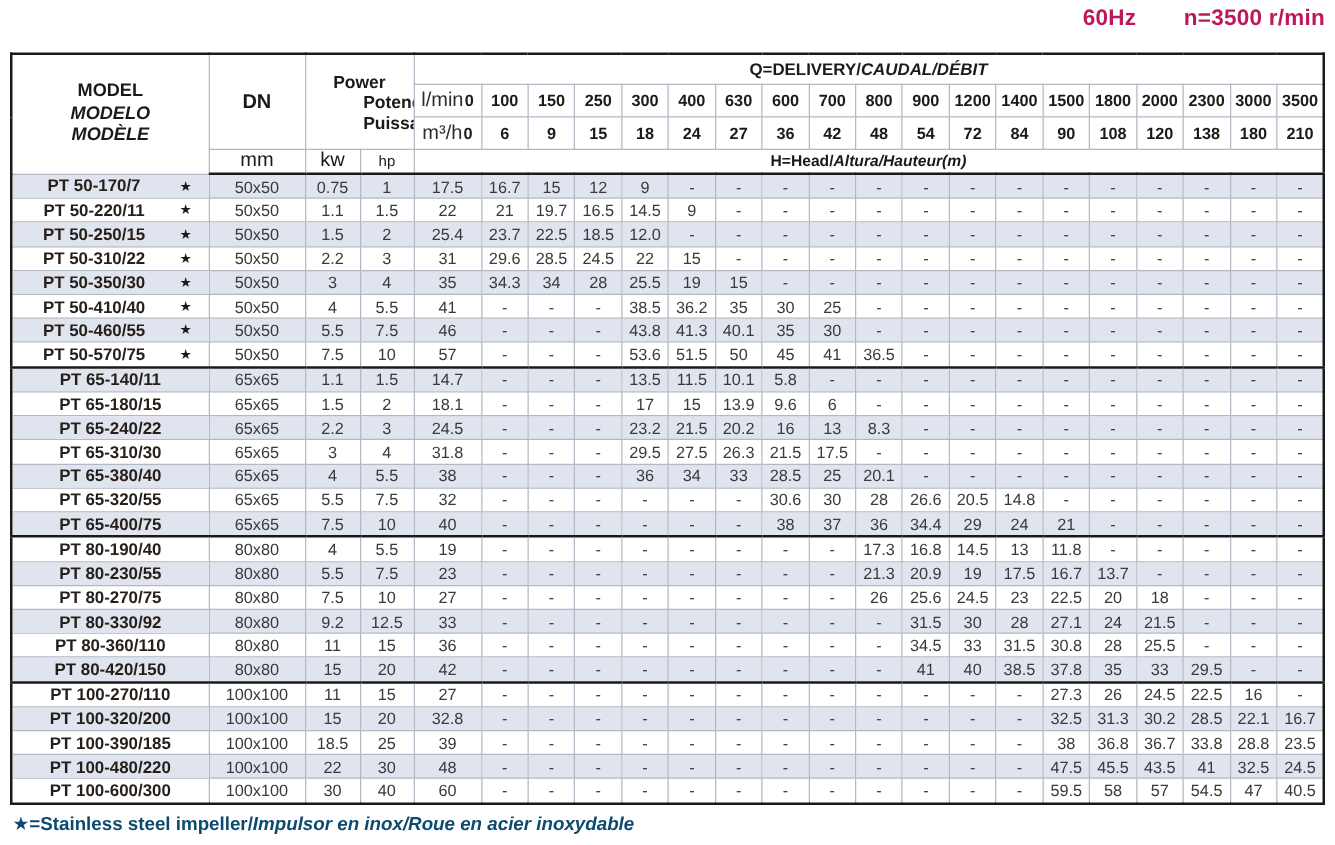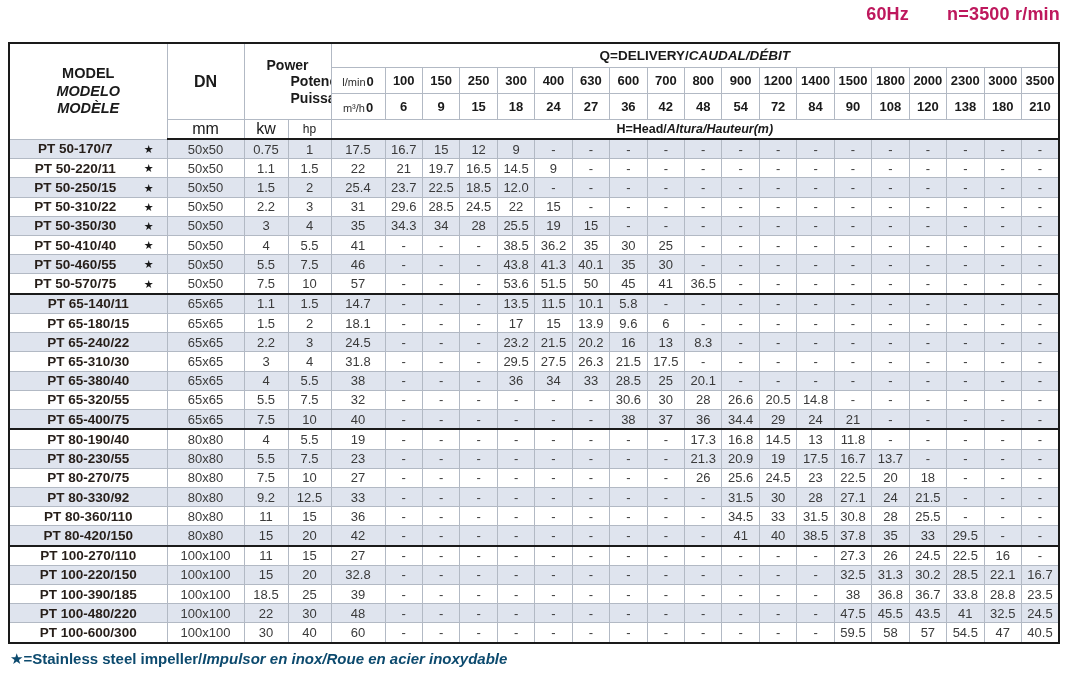--- a/index.html
+++ b/index.html
@@ -34,21 +34,21 @@
   .c-model{border-right:1px solid #2b2b2b;border-bottom:2px solid #1a1a1a;font-size:14.5px;line-height:1.2;}
   .c-model .it{font-style:italic;}
   .c-dn{border-left:1px solid #2b2b2b;border-right:1px solid #2b2b2b;border-bottom:none;font-size:16px;}
   .c-power{border-left:1px solid #2b2b2b;border-right:1px solid #2b2b2b;border-bottom:none;font-size:14px;line-height:1.18;}
   .c-power .it{padding-left:46px;}
   .q-head{border-left:1px solid #2b2b2b;border-bottom:none;font-size:13.5px;}
   .q-head .it{font-style:italic;}
   .hr2 th{border-top:none;}
   .flow0{border-left:1px solid #2b2b2b;}
   .fcell,.fnum{font-size:13px;font-weight:700;}
-  .funit{font-size:11px;font-weight:400;color:#2e2e2e;}
+  .funit{font-size:16px;font-weight:400;color:#2e2e2e;}
   .fnum{margin-left:1px;}
   .c-mm{border-left:1px solid #2b2b2b;border-right:1px solid #2b2b2b;border-top:none;font-size:16px;font-weight:400;}
   .c-kw{border-left:1px solid #2b2b2b;border-top:none;font-size:16px;font-weight:400;border-right:1px solid #9aa1ab;}
   .c-hp{border-right:1px solid #2b2b2b;border-top:none;font-size:12px;font-weight:400;border-left:1px solid #9aa1ab;}
   .h-head{border-left:1px solid #2b2b2b;font-size:12.5px;}
   .h-head .it{font-style:italic;}
   .hr4 th{border-bottom:2px solid #1a1a1a;}
 
   
   tbody td{font-size:13px;color:#3a3a3a;border-top:1px solid #e3e6ec;border-bottom:1px solid #e3e6ec;}
@@ -701,21 +701,21 @@
         <td class="td-val">-</td>
         <td class="td-val">-</td>
         <td class="td-val">27.3</td>
         <td class="td-val">26</td>
         <td class="td-val">24.5</td>
         <td class="td-val">22.5</td>
         <td class="td-val">16</td>
         <td class="td-val">-</td>
       </tr>
       <tr class="stripe">
-        <td class="td-model"><span class="mname">PT 100-220/150</span></td>
+        <td class="td-model"><span class="mname">PT 100-320/200</span></td>
         <td class="td-dn">100x100</td>
         <td class="td-kw">15</td>
         <td class="td-hp">20</td>
         <td class="td-val td-f0">32.8</td>
         <td class="td-val">-</td>
         <td class="td-val">-</td>
         <td class="td-val">-</td>
         <td class="td-val">-</td>
         <td class="td-val">-</td>
         <td class="td-val">-</td>

